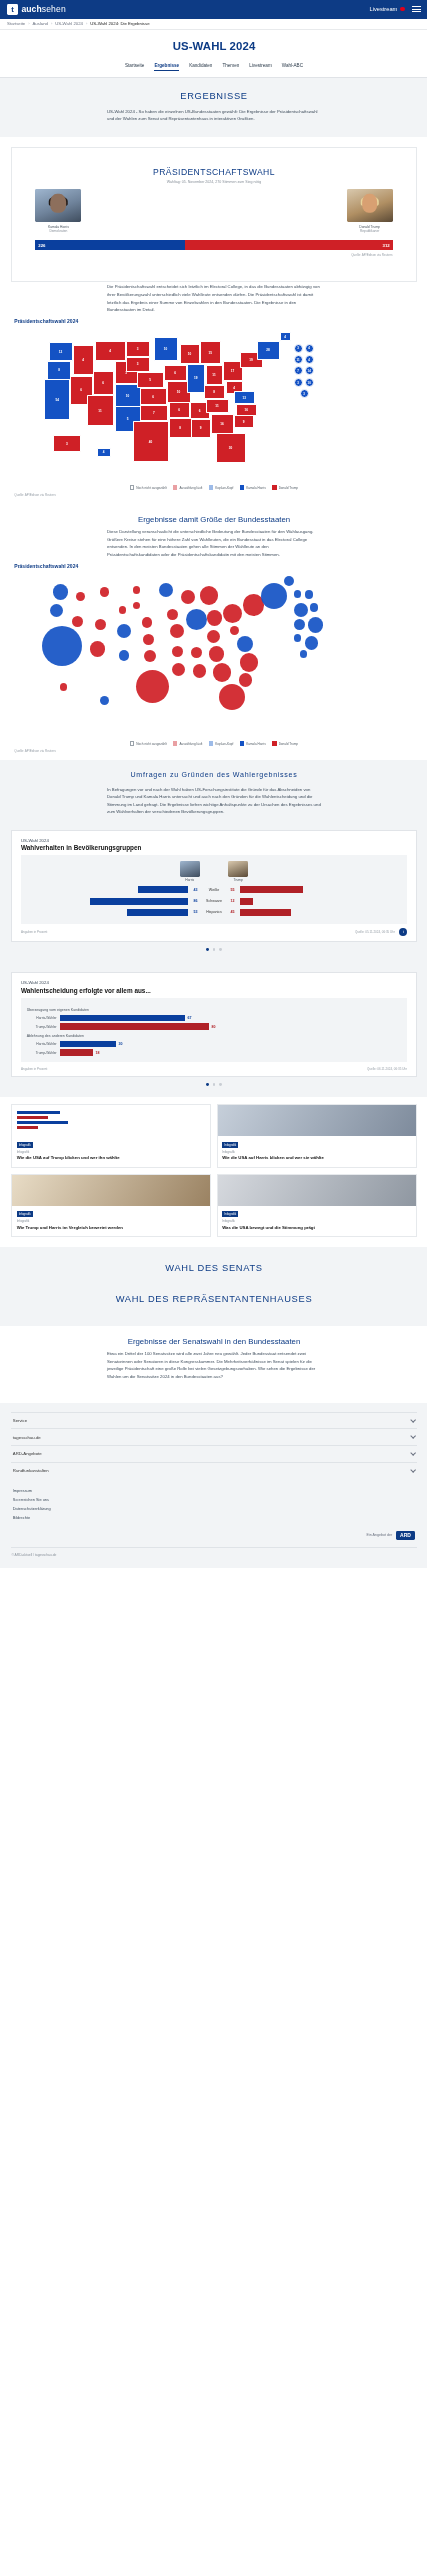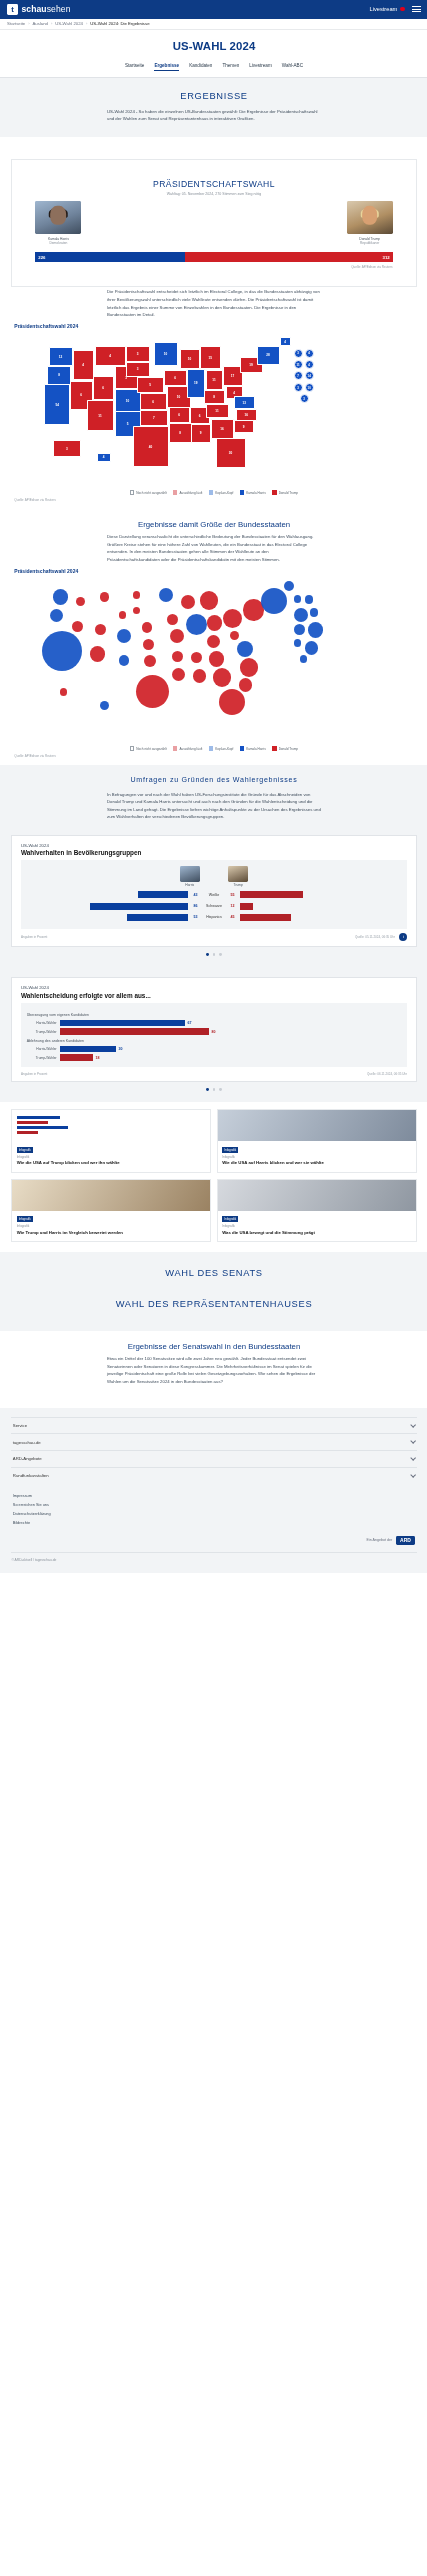--- a/index.html
+++ b/index.html
@@ -219,21 +219,21 @@
   .copy { border-top:0.7px solid #dfe3e7; margin-top:7.1px; padding-top:5px; font-size:3.3px; color:#8a929b;}
 </style>
 </head>
 <body>
 
 <div class="page">
 
   <div class="topbar">
     <div class="brand">
       <div class="brand-mark">t</div>
-      <div class="brand-text"><b>schau</b><span>sehen</span></div>
+      <div class="brand-text"><b>auch</b><span>sehen</span></div>
     </div>
     <div class="topbar-right">
       <div class="live-pill">
         <span>Livestream</span>
         <span class="live-dot"></span>
       </div>
       <div class="burger">
           <span></span>
           <span></span>
           <span></span>
@@ -262,21 +262,21 @@
     <div class="item">Themen</div>
     <div class="item">Livestream</div>
     <div class="item">Wahl-ABC</div>
   </div>
 
   <div class="band" style="padding:13px 0 14.3px;">
     <div class="band-title">ERGEBNISSE</div>
     <div class="band-sub">US-Wahl 2024 - So haben die einzelnen US-Bundesstaaten gewählt: Die Ergebnisse der Präsidentschaftswahl und der Wahlen zum Senat und Repräsentantenhaus in interaktiven Grafiken.</div>
   </div>
 
-  <div class="card" style="margin-top:22px;padding-bottom:17px;">
+  <div class="card" style="margin-top:10px;padding-bottom:24px;">
     <div class="pw-title">PRÄSIDENTSCHAFTSWAHL</div>
     <div class="pw-meta">Wahltag: 05. November 2024, 270 Stimmen zum Sieg nötig</div>
     <div class="cand-row">
       <div class="cand harris">
         <div class="photo">
             <div class="hair"></div>
             <div class="face"></div>
           </div>
         <div class="name">Kamala Harris</div>
         <div class="party">Demokraten</div>

